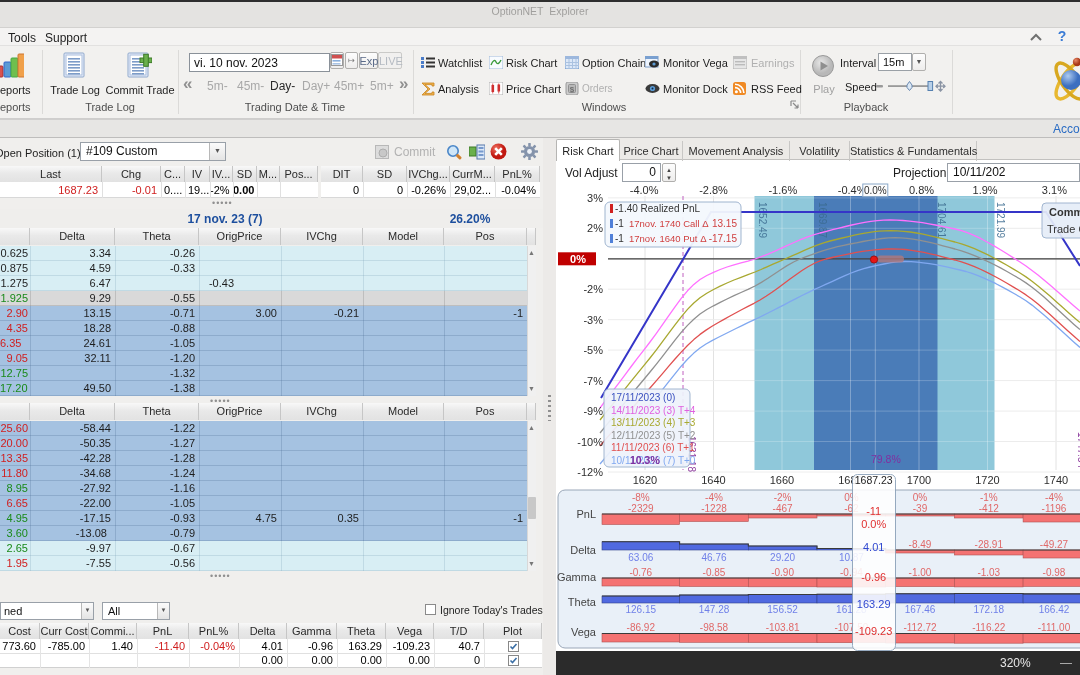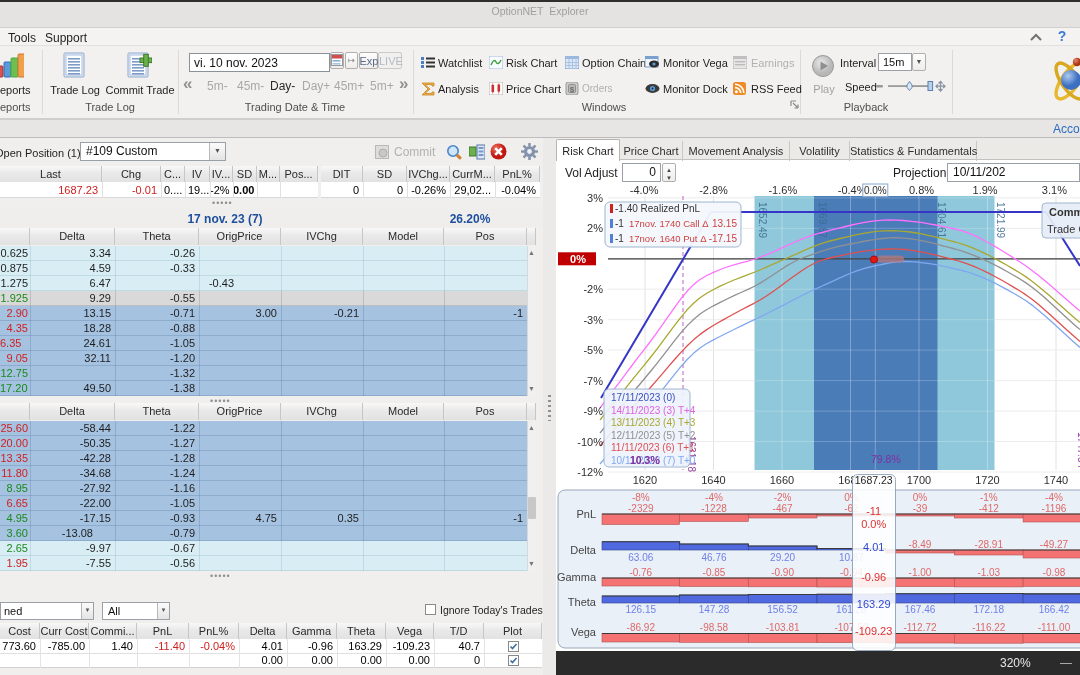--- a/index.html
+++ b/index.html
@@ -500,21 +500,21 @@
 <div class="cell" style="position:absolute;left:444px;top:511px;width:83px;height:15px;color:#1e1e1e;">-1</div>
 <div style="position:absolute;left:30px;top:511px;width:1px;height:15px;background:rgba(80,110,150,0.28);"></div>
 <div style="position:absolute;left:115px;top:511px;width:1px;height:15px;background:rgba(80,110,150,0.28);"></div>
 <div style="position:absolute;left:199px;top:511px;width:1px;height:15px;background:rgba(80,110,150,0.28);"></div>
 <div style="position:absolute;left:281px;top:511px;width:1px;height:15px;background:rgba(80,110,150,0.28);"></div>
 <div style="position:absolute;left:363px;top:511px;width:1px;height:15px;background:rgba(80,110,150,0.28);"></div>
 <div style="position:absolute;left:444px;top:511px;width:1px;height:15px;background:rgba(80,110,150,0.28);"></div>
 <div style="position:absolute;left:527px;top:511px;width:1px;height:15px;background:rgba(80,110,150,0.28);"></div>
 <div style="position:absolute;left:0;top:526px;width:536px;height:15px;background:#a5c2e1;border-bottom:1px solid rgba(80,110,150,0.28);"></div>
 <div class="cell" style="position:absolute;left:0;top:526px;width:29px;height:15px;color:#1a8a1a;padding-right:1px;">3.60</div>
-<div class="cell" style="position:absolute;left:12px;top:526px;width:85px;height:15px;color:#1e1e1e;padding-left:20px;">-13.08</div>
+<div class="cell" style="position:absolute;left:26px;top:526px;width:85px;height:15px;color:#1e1e1e;padding-left:20px;">-13.08</div>
 <div class="cell" style="position:absolute;left:115px;top:526px;width:84px;height:15px;color:#1e1e1e;">-0.79</div>
 <div style="position:absolute;left:30px;top:526px;width:1px;height:15px;background:rgba(80,110,150,0.28);"></div>
 <div style="position:absolute;left:115px;top:526px;width:1px;height:15px;background:rgba(80,110,150,0.28);"></div>
 <div style="position:absolute;left:199px;top:526px;width:1px;height:15px;background:rgba(80,110,150,0.28);"></div>
 <div style="position:absolute;left:281px;top:526px;width:1px;height:15px;background:rgba(80,110,150,0.28);"></div>
 <div style="position:absolute;left:363px;top:526px;width:1px;height:15px;background:rgba(80,110,150,0.28);"></div>
 <div style="position:absolute;left:444px;top:526px;width:1px;height:15px;background:rgba(80,110,150,0.28);"></div>
 <div style="position:absolute;left:527px;top:526px;width:1px;height:15px;background:rgba(80,110,150,0.28);"></div>
 <div style="position:absolute;left:0;top:541px;width:536px;height:15px;background:#d8eef4;border-bottom:1px solid rgba(120,160,180,0.25);"></div>
 <div class="cell" style="position:absolute;left:0;top:541px;width:29px;height:15px;color:#1a8a1a;padding-right:1px;">2.65</div>

